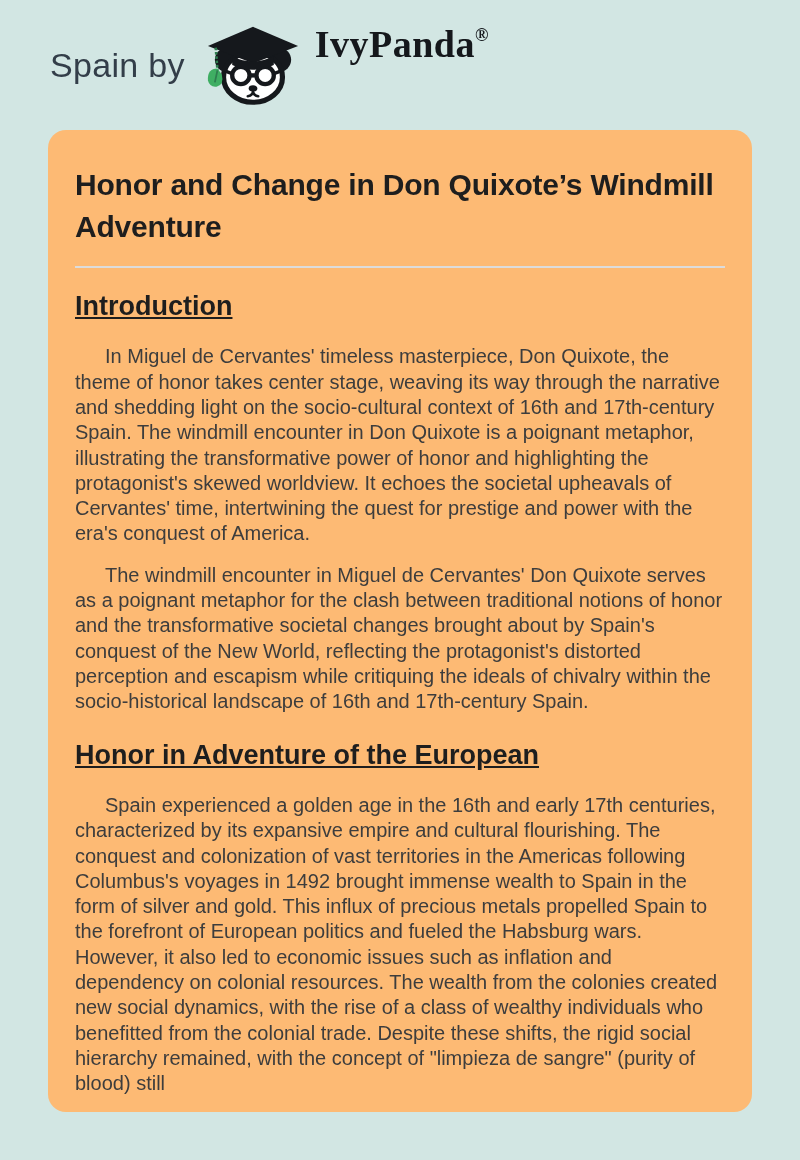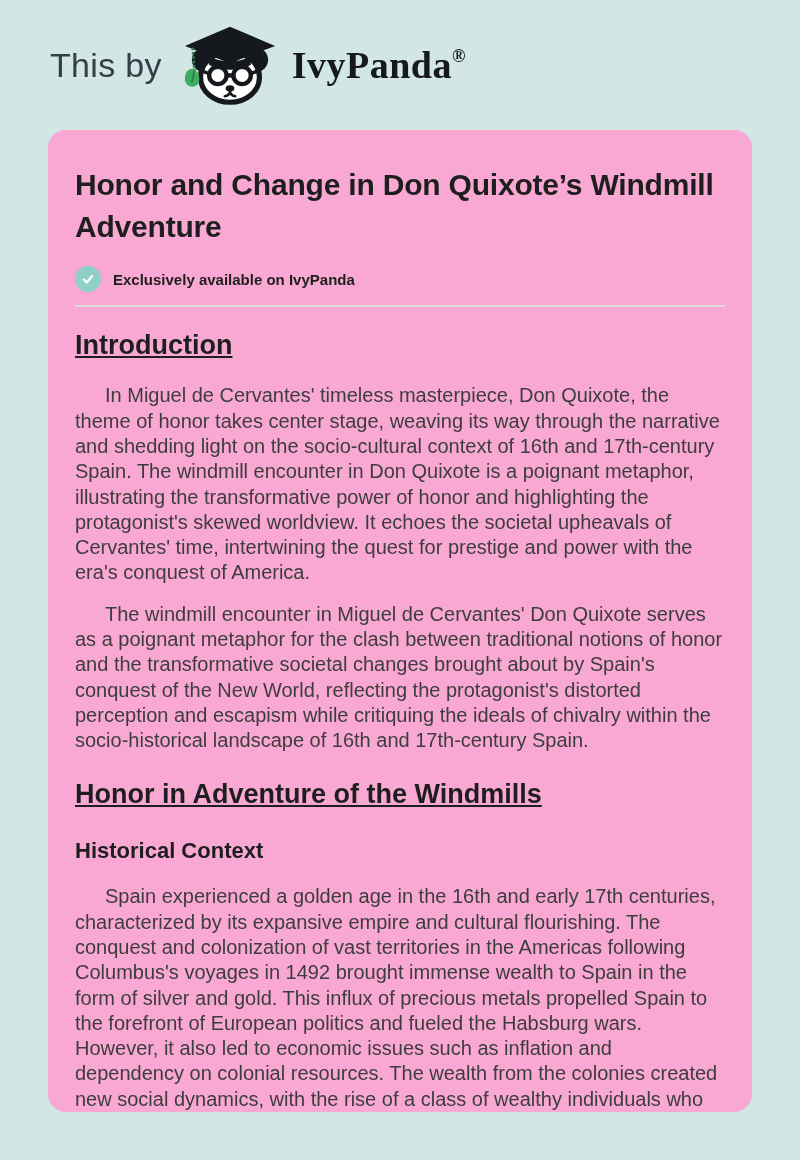--- a/index.html
+++ b/index.html
@@ -21,21 +21,21 @@
     padding-left: 50px;
     box-sizing: border-box;
   }
   .header-prefix {
     font-size: 34px;
     color: #333e49;
     letter-spacing: 0.3px;
   }
   .logo-wrap {
     display: flex;
-    align-items: center;
+    align-items: flex-start;
     gap: 10px;
     margin-left: 16px;
     cursor: pointer;
   }
   .logo-svg {
     display: block;
   }
   .brand-name {
     font-family: "Liberation Serif", serif;
     font-weight: bold;
@@ -49,21 +49,21 @@
     font-size: 18px;
     color: #15181c;
     vertical-align: 16px;
   }
   
   .essay-card {
     margin: 0 48px;
     width: 704px;
     height: 982px;
     box-sizing: border-box;
-    background: #f9a8d4;
+    background: #fdba74;
     border-radius: 18px;
     padding: 34px 27px 50px 27px;
     overflow: hidden;
   }
   .essay-title {
     margin: 0 0 18px 0;
     font-size: 30px;
     line-height: 42px;
     font-weight: bold;
     color: #1e1e1e;
@@ -115,21 +115,21 @@
     line-height: 25.3px;
     color: #3d3d3d;
     margin: 0 0 16px 0;
     text-indent: 30px;
   }
 </style>
 </head>
 <body>
 
 <header class="site-header">
-  <span class="header-prefix">This by</span>
+  <span class="header-prefix">Spain by</span>
   <div class="logo-wrap">
     <span>
       <svg class="logo-svg" width="104" height="86" viewBox="0 0 120 96" xmlns="http://www.w3.org/2000/svg">
 
         <circle cx="30" cy="42" r="14" fill="#15181c"></circle>
         <circle cx="90" cy="42" r="14" fill="#15181c"></circle>
 
         <ellipse cx="60" cy="62" rx="34" ry="29" fill="#ffffff" stroke="#15181c" stroke-width="6"></ellipse>
 
         <circle cx="46" cy="60" r="10" fill="none" stroke="#15181c" stroke-width="5"></circle>
@@ -149,32 +149,23 @@
         <line x1="19" y1="54" x2="16" y2="68" stroke="#2e7d4f" stroke-width="2"></line>
       </svg>
     </span>
     <span class="brand-name"><span>IvyPanda</span><span class="brand-reg">®</span></span>
   </div>
 </header>
 
 <main class="essay-card">
   <h1 class="essay-title">Honor and Change in Don Quixote’s Windmill Adventure</h1>
 
-  <div class="badge-row">
-    <span class="badge-icon">
-      <svg width="14" height="14" viewBox="0 0 24 24" xmlns="http://www.w3.org/2000/svg">
-        <polyline points="5,13 10,18 19,7" fill="none" stroke="#ffffff" stroke-width="4" stroke-linecap="round" stroke-linejoin="round"></polyline>
-      </svg>
-    </span>
-    <span class="badge-label">Exclusively available on IvyPanda</span>
-  </div>
 
   <hr class="divider">
 
   <div class="essay-body">
     <h2 style="margin-top:0;">Introduction</h2>
     <p>In Miguel de Cervantes' timeless masterpiece, Don Quixote, the theme of honor takes center stage, weaving its way through the narrative and shedding light on the socio-cultural context of 16th and 17th-century Spain. The windmill encounter in Don Quixote is a poignant metaphor, illustrating the transformative power of honor and highlighting the protagonist's skewed worldview. It echoes the societal upheavals of Cervantes' time, intertwining the quest for prestige and power with the era's conquest of America.</p>
     <p>The windmill encounter in Miguel de Cervantes' Don Quixote serves as a poignant metaphor for the clash between traditional notions of honor and the transformative societal changes brought about by Spain's conquest of the New World, reflecting the protagonist's distorted perception and escapism while critiquing the ideals of chivalry within the socio-historical landscape of 16th and 17th-century Spain.</p>
-    <h2>Honor in Adventure of the Windmills</h2>
-    <h3>Historical Context</h3>
+    <h2>Honor in Adventure of the European</h2>
     <p>Spain experienced a golden age in the 16th and early 17th centuries, characterized by its expansive empire and cultural flourishing. The conquest and colonization of vast territories in the Americas following Columbus's voyages in 1492 brought immense wealth to Spain in the form of silver and gold. This influx of precious metals propelled Spain to the forefront of European politics and fueled the Habsburg wars. However, it also led to economic issues such as inflation and dependency on colonial resources. The wealth from the colonies created new social dynamics, with the rise of a class of wealthy individuals who benefitted from the colonial trade. Despite these shifts, the rigid social hierarchy remained, with the concept of "limpieza de sangre" (purity of blood) still</p>
   </div>
 </main>
 
 </body></html>

